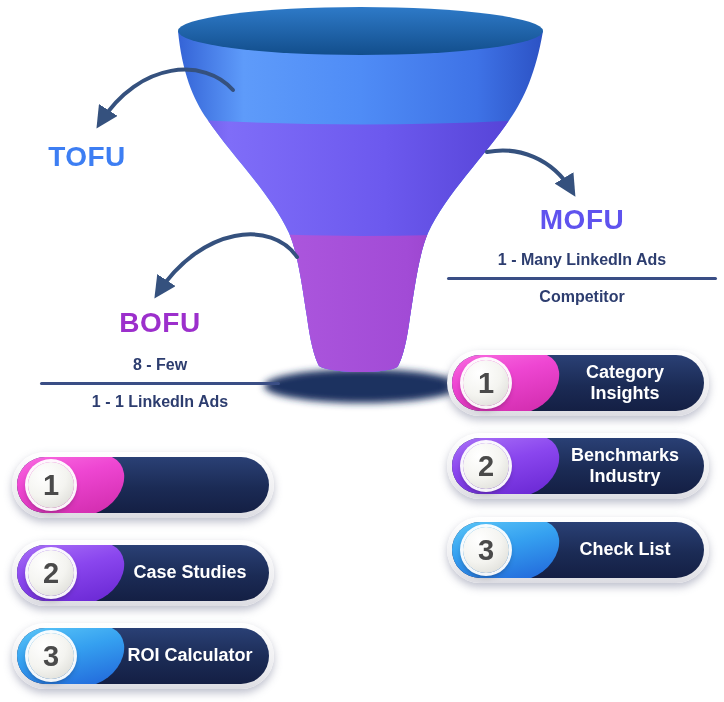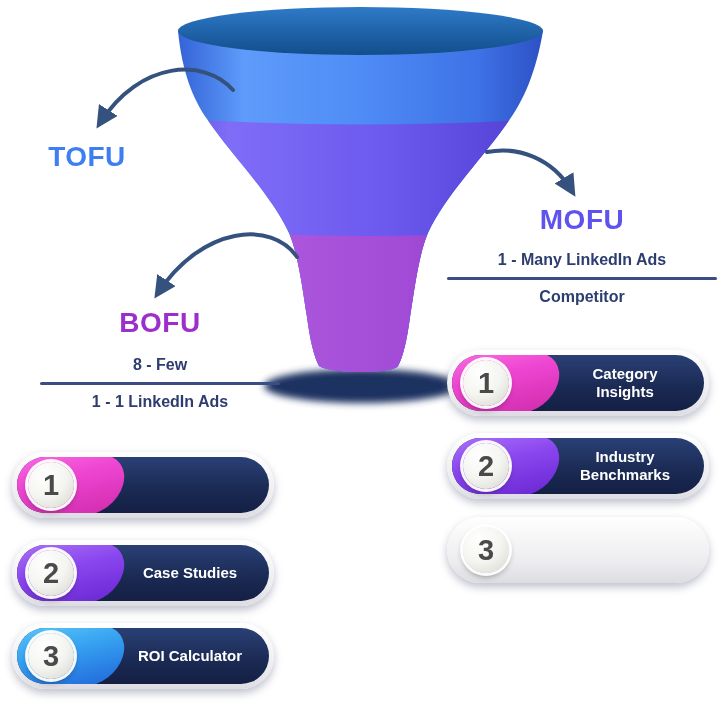--- a/index.html
+++ b/index.html
@@ -43,21 +43,21 @@
   .pill-circle{
     position:absolute;left:16px;top:50%;transform:translateY(-50%);
     width:46px;height:46px;border-radius:50%;
     background:radial-gradient(circle at 35% 28%,#ffffff 0%,#f4f4f0 50%,#d6d6d0 100%);
     box-shadow:0 0 0 3px rgba(255,255,255,.95),0 3px 6px rgba(0,0,0,.45);
     display:flex;align-items:center;justify-content:center;
     font-size:29px;font-weight:600;color:#4a4a4a;
   }
   .pill-label{
     position:absolute;left:102px;right:8px;top:50%;transform:translateY(-50%);
-    text-align:center;color:#ffffff;font-weight:700;font-size:15px;line-height:1.18;
+    text-align:center;color:#ffffff;font-weight:700;font-size:18px;line-height:1.18;
   }
   .pill-label span{display:block;}
   .pill-label span:empty{display:none;}
 </style>
 </head>
 <body>
 
 <div class="canvas">
 
   <svg class="scene" viewBox="0 0 724 702">
@@ -176,28 +176,35 @@
     </div>
     <div class="pill-circle">
       <span>1</span>
     </div>
   </div>
 
   <div class="pill" style="left:447px;top:433px;">
     <div class="pill-inner">
       <div class="swoosh purple"></div>
       <div class="pill-label">
+        <span>Benchmarks</span>
         <span>Industry</span>
-        <span>Benchmarks</span>
       </div>
     </div>
     <div class="pill-circle">
       <span>2</span>
     </div>
   </div>
 
   <div class="pill" style="left:447px;top:517px;">
+    <div class="pill-inner">
+      <div class="swoosh blue"></div>
+      <div class="pill-label">
+        <span>Check List</span>
+
+      </div>
+    </div>
     <div class="pill-circle">
       <span>3</span>
     </div>
   </div>
 
 </div>
 
 </body></html>

